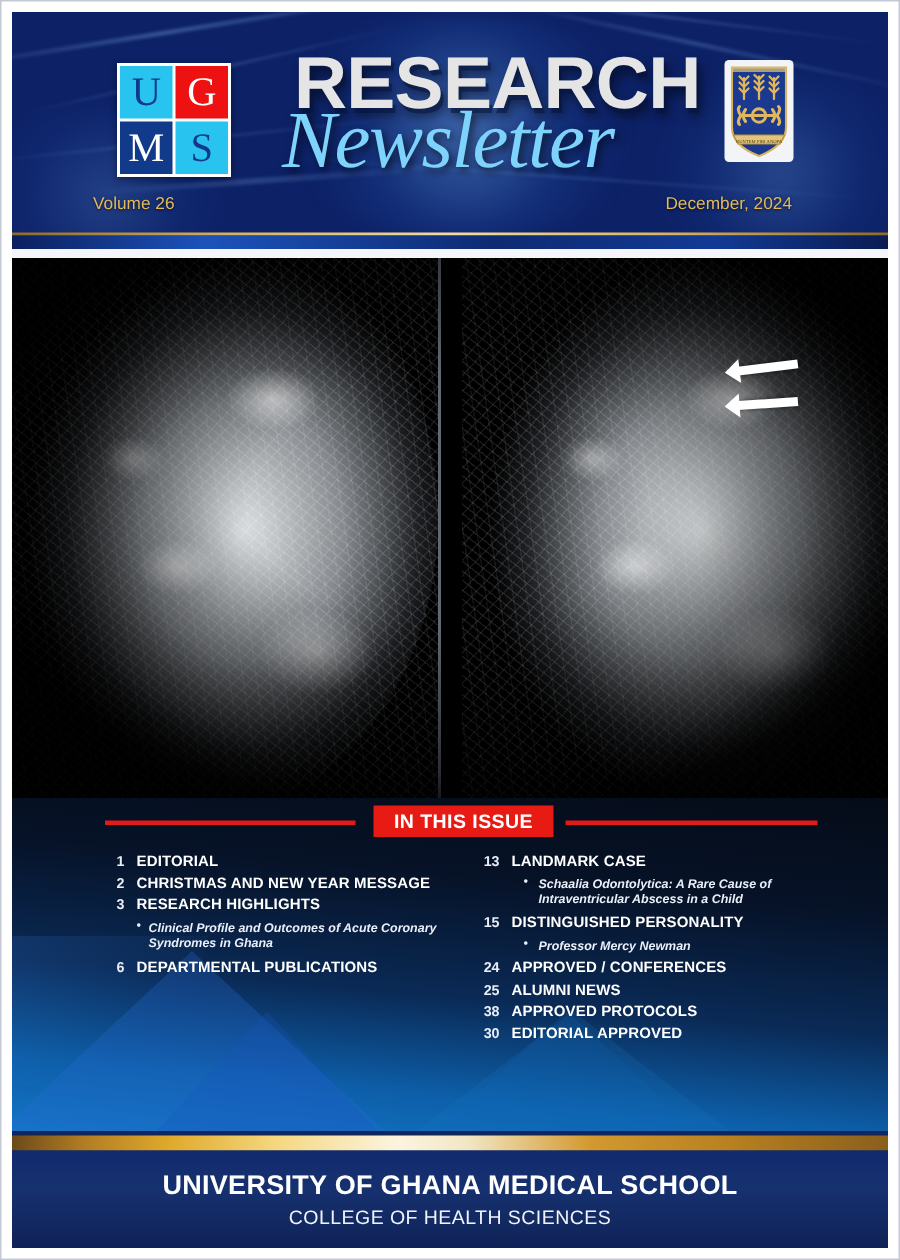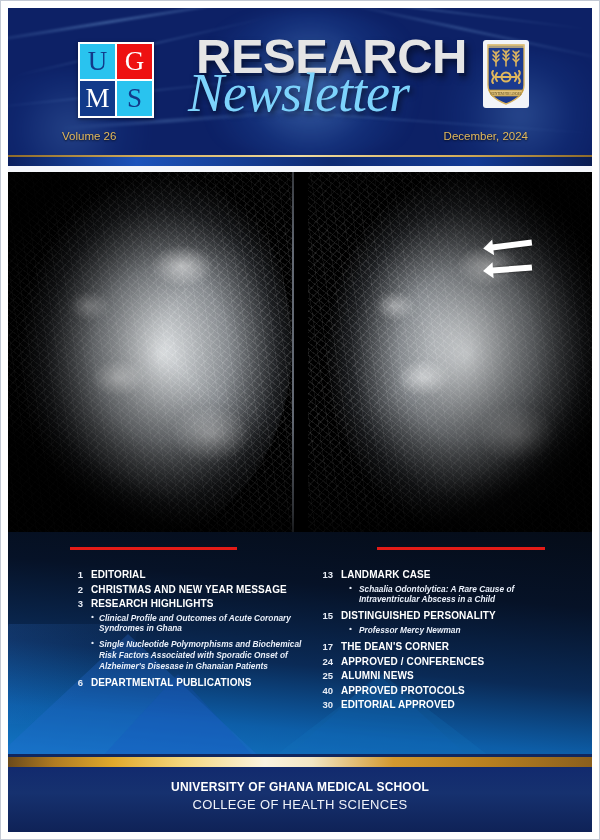--- a/index.html
+++ b/index.html
@@ -343,21 +343,21 @@
   }
   .footer {
     position: absolute;
     left: 8px; top: 767px;
     width: 584px; height: 65px;
     background: linear-gradient(180deg, #122a6e 0%, #16316f 40%, #0f2257 100%);
     text-align: center;
     padding-top: 13px;
   }
   .footer-line1 {
-    font-size: 12px;
+    font-size: 18px;
     font-weight: 700;
     color: #ffffff;
     letter-spacing: .2px;
   }
   .footer-line2 {
     margin-top: 3px;
     font-size: 13px;
     font-weight: 400;
     color: #f0f3fa;
     letter-spacing: .3px;
@@ -460,37 +460,37 @@
 
   <div class="toc-panel">
     <div class="facet f5"></div>
     <div class="facet f3"></div>
     <div class="facet f4"></div>
     <div class="facet f1"></div>
     <div class="facet f2"></div>
 
     <div class="toc-rule-left"></div>
     <div class="toc-rule-right"></div>
+    <div class="toc-badge">IN THIS ISSUE</div>
 
     <div class="toc-col toc-col-left" id="toc-left">
         <div class="toc-entry">
           <span class="toc-num">1</span>
           <span class="toc-title">EDITORIAL</span>
         </div>
         <div class="toc-entry">
           <span class="toc-num">2</span>
           <span class="toc-title">CHRISTMAS AND NEW YEAR MESSAGE</span>
         </div>
         <div class="toc-entry">
           <span class="toc-num">3</span>
           <span class="toc-title">RESEARCH HIGHLIGHTS</span>
         </div>
         <div class="toc-subs">
           <div class="toc-sub">Clinical Profile and Outcomes of Acute Coronary Syndromes in Ghana</div>
-          <div class="toc-sub">Single Nucleotide Polymorphisms and Biochemical Risk Factors Associated with Sporadic Onset of Alzheimer's Disesase in Ghanaian Patients</div>
         </div>
         <div class="toc-entry sp-before">
           <span class="toc-num">6</span>
           <span class="toc-title">DEPARTMENTAL PUBLICATIONS</span>
         </div>
       </div>
     <div class="toc-col toc-col-right" id="toc-right">
         <div class="toc-entry">
           <span class="toc-num">13</span>
           <span class="toc-title">LANDMARK CASE</span>
@@ -498,34 +498,30 @@
         <div class="toc-subs">
           <div class="toc-sub">Schaalia Odontolytica: A Rare Cause of Intraventricular Abscess in a Child</div>
         </div>
         <div class="toc-entry">
           <span class="toc-num">15</span>
           <span class="toc-title">DISTINGUISHED PERSONALITY</span>
         </div>
         <div class="toc-subs">
           <div class="toc-sub">Professor Mercy Newman</div>
         </div>
-        <div class="toc-entry sp-before">
-          <span class="toc-num">17</span>
-          <span class="toc-title">THE DEAN'S CORNER</span>
-        </div>
         <div class="toc-entry">
           <span class="toc-num">24</span>
           <span class="toc-title">APPROVED / CONFERENCES</span>
         </div>
         <div class="toc-entry">
           <span class="toc-num">25</span>
           <span class="toc-title">ALUMNI NEWS</span>
         </div>
         <div class="toc-entry">
-          <span class="toc-num">40</span>
+          <span class="toc-num">38</span>
           <span class="toc-title">APPROVED PROTOCOLS</span>
         </div>
         <div class="toc-entry">
           <span class="toc-num">30</span>
           <span class="toc-title">EDITORIAL APPROVED</span>
         </div>
       </div>
   </div>
 
   <div class="gold-bar"></div>

